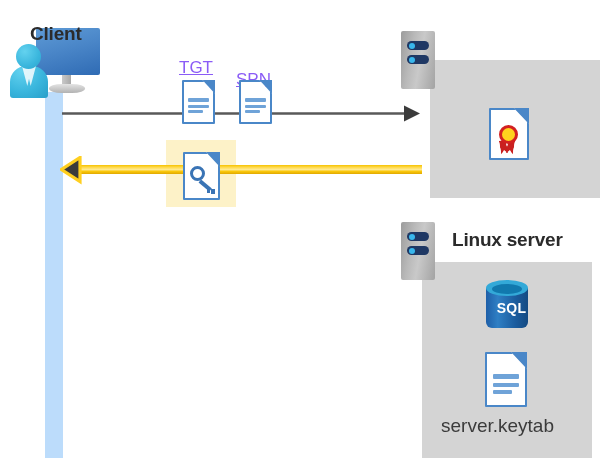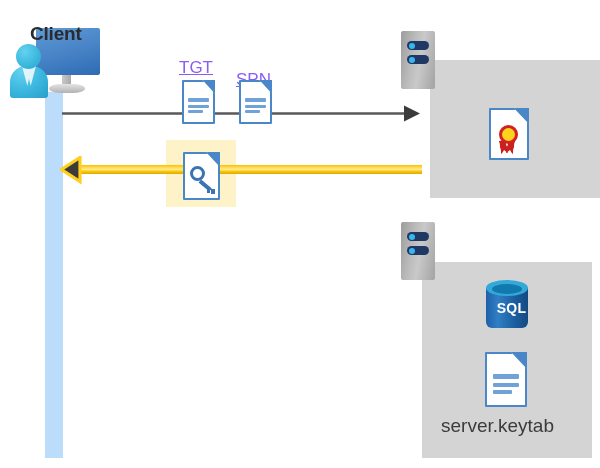--- a/index.html
+++ b/index.html
@@ -239,20 +239,21 @@
   </div>
 
   <div class="server-ico" id="linux-server">
     <div class="bay">
         <div class="led"></div>
       </div>
     <div class="bay">
         <div class="led"></div>
       </div>
   </div>
+  <div class="title" id="linux-title">Linux server</div>
 
   <div id="sql-db">
     <div id="sql-body"></div>
     <div id="sql-top"></div>
     <div id="sql-top-in"></div>
     <div id="sql-text">SQL</div>
   </div>
 
   <div class="doc lined" id="keytab-doc">
     <div class="page"></div>

